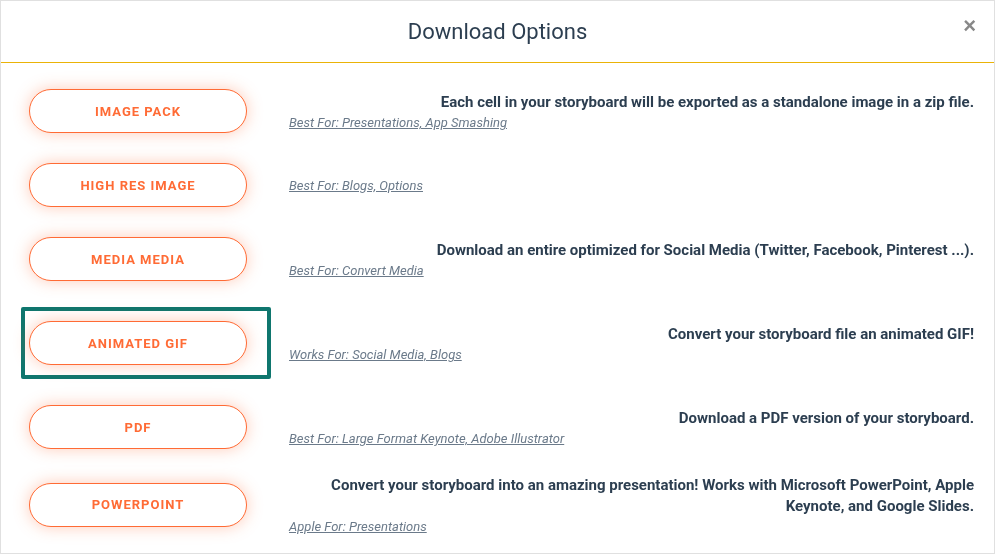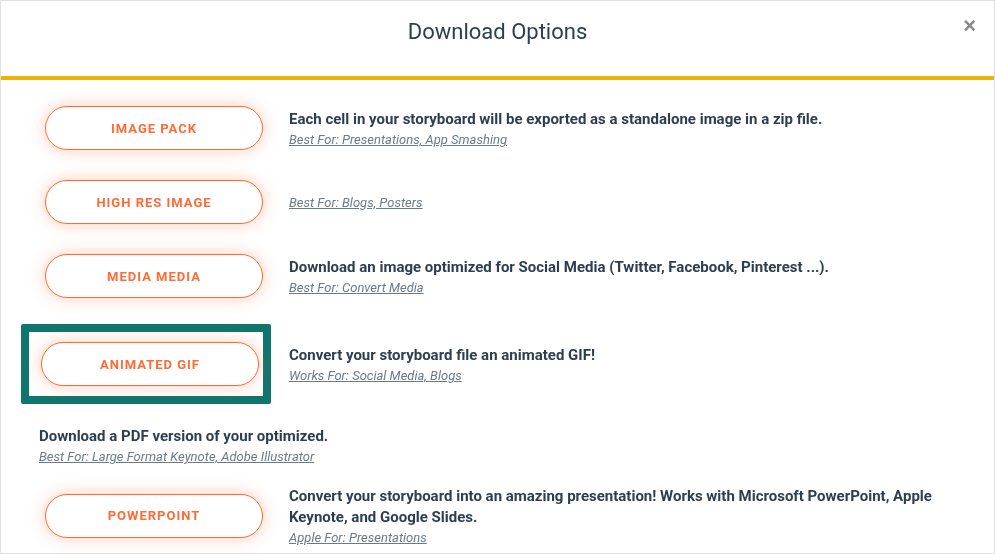--- a/index.html
+++ b/index.html
@@ -12,23 +12,23 @@
       font-family: -apple-system, BlinkMacSystemFont, "Segoe UI", Roboto, Helvetica, Arial, sans-serif;
       background: #fff;
       width: 995px;
       height: 554px;
       position: relative;
       border: 1px solid #e0e0e0;
     }
     
     .modal-header {
       position: relative;
-      padding: 18px 0 32px 0;
+      padding: 18px 0 18px 0;
       text-align: center;
-      border-bottom: 4px solid #eab308;
+      border-bottom: 1px solid #eab308;
     }
     
     .modal-title {
       font-size: 22px;
       font-weight: 400;
       color: #2c3e50;
     }
     
     .close-btn {
       position: absolute;
@@ -51,27 +51,27 @@
       display: flex;
       align-items: center;
       margin-bottom: 22px;
       position: relative;
     }
     
     .option-button-wrapper {
       width: 250px;
       flex-shrink: 0;
       display: flex;
-      justify-content: flex-end;
+      justify-content: flex-start;
       position: relative;
       padding: 4px 8px;
     }
     
     .option-button-wrapper.highlighted {
-      border: 8px solid #0f766e;
+      border: 4px solid #0f766e;
       border-radius: 2px;
       padding: 10px 4px;
     }
     
     .option-button {
       width: 218px;
       height: 44px;
       border: 1px solid #ff6b35;
       border-radius: 22px;
       background: #fff;
@@ -88,20 +88,21 @@
       flex: 1;
       padding-left: 18px;
     }
     
     .desc-main {
       font-size: 15px;
       font-weight: 700;
       color: #2c3e50;
       line-height: 1.4;
       margin-bottom: 2px;
+      text-align: right;
     }
     
     .desc-sub {
       font-size: 13px;
       font-style: italic;
       color: #6b7a8a;
       text-decoration: underline;
     }
   </style>
 </head>
@@ -122,47 +123,50 @@
       <div class="desc-main">Each cell in your storyboard will be exported as a standalone image in a zip file.</div>
       <div class="desc-sub">Best For: Presentations, App Smashing</div>
     </div>
   </div>
 
   <div class="option-row">
     <div class="option-button-wrapper">
       <button class="option-button">HIGH RES IMAGE</button>
     </div>
     <div class="option-desc">
-      <div class="desc-sub">Best For: Blogs, Posters</div>
+      <div class="desc-sub">Best For: Blogs, Options</div>
     </div>
   </div>
 
   <div class="option-row">
     <div class="option-button-wrapper">
       <button class="option-button">MEDIA MEDIA</button>
     </div>
     <div class="option-desc">
-      <div class="desc-main">Download an image optimized for Social Media (Twitter, Facebook, Pinterest ...).</div>
+      <div class="desc-main">Download an entire optimized for Social Media (Twitter, Facebook, Pinterest ...).</div>
       <div class="desc-sub">Best For: Convert Media</div>
     </div>
   </div>
 
   <div class="option-row">
     <div class="option-button-wrapper highlighted">
       <button class="option-button">ANIMATED GIF</button>
     </div>
     <div class="option-desc">
       <div class="desc-main">Convert your storyboard file an animated GIF!</div>
       <div class="desc-sub">Works For: Social Media, Blogs</div>
     </div>
   </div>
 
   <div class="option-row">
+    <div class="option-button-wrapper">
+      <button class="option-button">PDF</button>
+    </div>
     <div class="option-desc">
-      <div class="desc-main">Download a PDF version of your optimized.</div>
+      <div class="desc-main">Download a PDF version of your storyboard.</div>
       <div class="desc-sub">Best For: Large Format Keynote, Adobe Illustrator</div>
     </div>
   </div>
 
   <div class="option-row">
     <div class="option-button-wrapper">
       <button class="option-button">POWERPOINT</button>
     </div>
     <div class="option-desc">
       <div class="desc-main">Convert your storyboard into an amazing presentation! Works with Microsoft PowerPoint, Apple Keynote, and Google Slides.</div>

